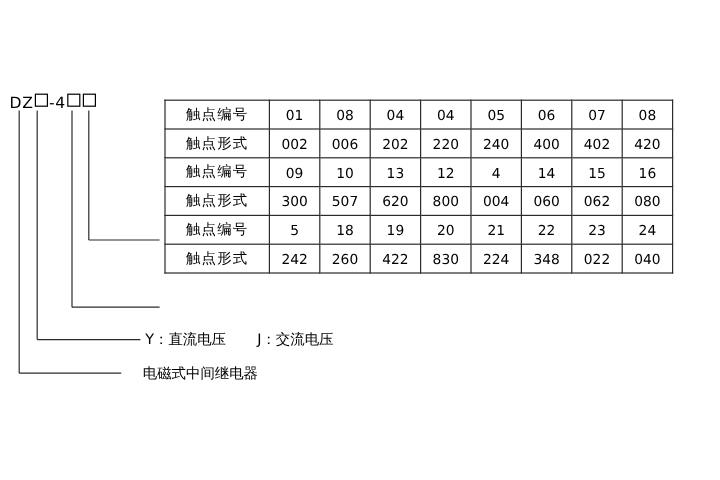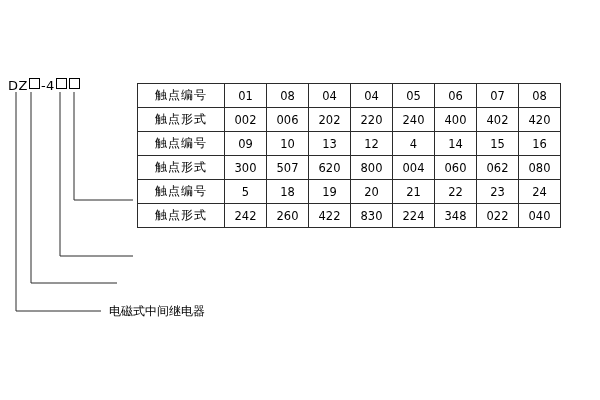--- a/index.html
+++ b/index.html
@@ -80,21 +80,21 @@
 
   
   .note {
     position: absolute;
     font-size: 12px;
     white-space: nowrap;
     font-family: "DejaVu Sans", "Liberation Sans", sans-serif;
   }
   .note-1 { left: 137px; top: 248px; }
   .note-2 { left: 121px; top: 275px; }
-  .note-3 { left: 109px; top: 303px; }
+  .note-3 { left: 119px; top: 303px; }
   .gap { display: inline-block; width: 26px; }
 </style>
 </head>
 <body>
 
 <div id="root">
 
   <div class="model-code">
     <span>DZ</span><span class="sq"></span><span>-4</span><span class="sq"></span><span class="sq"></span>
   </div>
@@ -179,15 +179,18 @@
           <td class="val">830</td>
           <td class="val">224</td>
           <td class="val">348</td>
           <td class="val">022</td>
           <td class="val">040</td>
         </tr>
       </tbody>
     </table>
   </div>
 
+  <div class="note note-2">
+    <span>Y：直流电压</span><span class="gap"></span><span>J：交流电压</span>
+  </div>
   <div class="note note-3">电磁式中间继电器</div>
 
 </div>
 
 </body></html>

